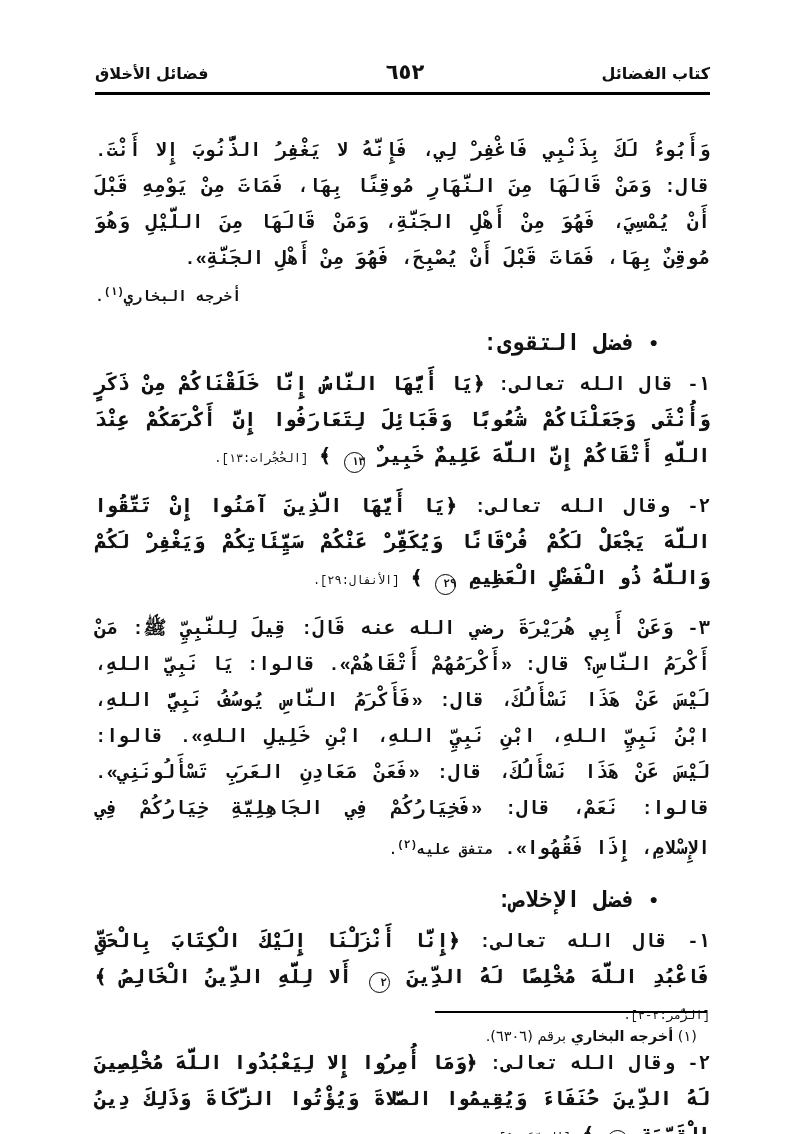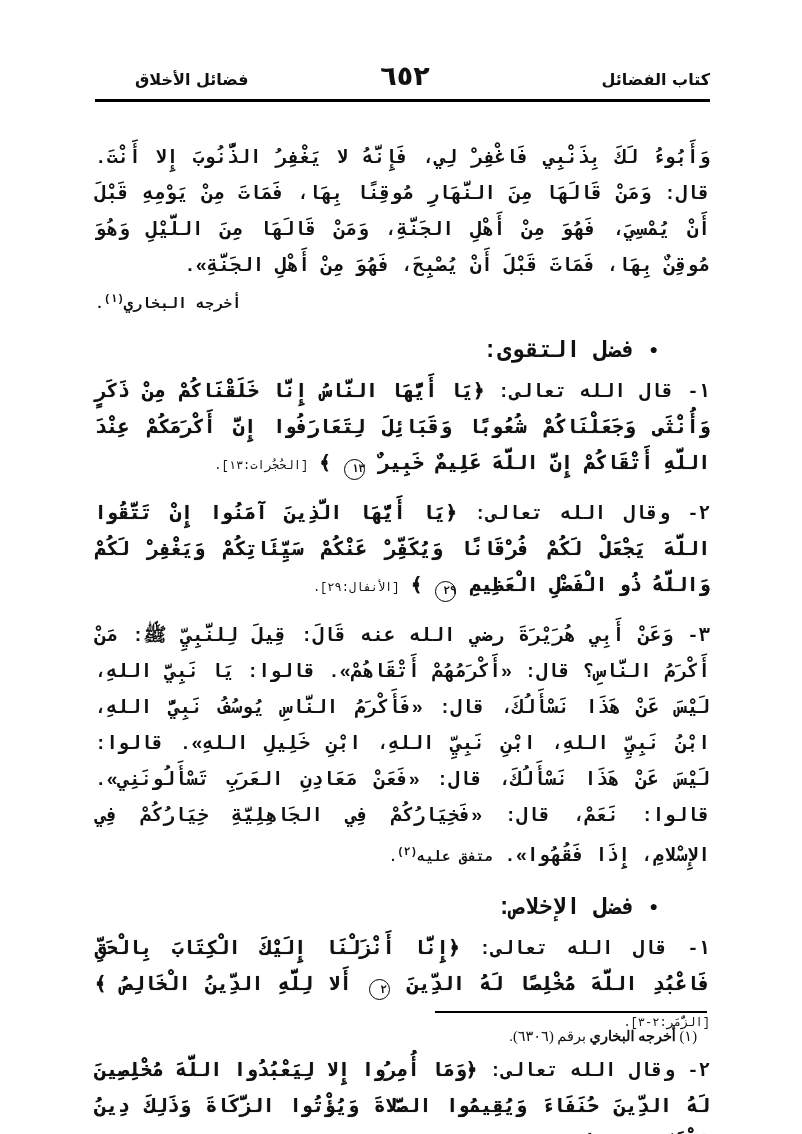--- a/index.html
+++ b/index.html
@@ -16,22 +16,22 @@
     height: 1134px;
     padding: 60px 92px 0 95px;
     direction: rtl;
     background: #ffffff;
   }
   .page-header {
     display: flex;
     justify-content: space-between;
     align-items: baseline;
   }
-  .header-title { font-size: 16px; font-weight: bold; margin-left: 40px; }
-  .header-page-num { font-size: 27px; font-weight: bold; letter-spacing: 1px; }
+  .header-title { font-size: 16px; font-weight: bold; }
+  .header-page-num { font-size: 21px; font-weight: bold; letter-spacing: 1px; }
   .header-rule { height: 3px; background: #000; margin-top: 8px; }
   .content { margin-top: 38px; text-align: justify; font-family: Liberation Mono, monospace; }
   .body-text { font-size: 19px; font-weight: bold; line-height: 36px; }
   .attribution {
     font-size: 15px; font-weight: bold;
     text-align: left; padding-right: 85px;
     line-height: 26px; margin-top: 2px;
   }
   .fn-ref { font-size: 11px; font-weight: bold; }
   .section-heading {
@@ -48,21 +48,20 @@
     width: 21px; height: 21px; border: 1.6px solid #000; border-radius: 50%;
     font-size: 11px; font-weight: bold; vertical-align: -3px; margin: 0 2px;
     text-shadow: none;
     padding-left: 8px;
   }
   .ref { font-size: 12px; font-weight: normal; white-space: nowrap; }
   .attribution-inline { font-size: 14px; font-weight: bold; }
   .footnotes {
     position: absolute; right: 95px; left: 92px; bottom: 84px;
     direction: rtl;
-    font-family: Liberation Serif, serif;
   }
   .footnote-rule { width: 272px; height: 2px; background: #000; margin-bottom: 10px; }
   .footnote { font-size: 14.5px; line-height: 27px; text-align: right; padding-right: 10px; font-weight: normal; }
   .fn-bold { font-weight: bold; }
 </style>
 </head>
 <body>
 
 <div class="page">
 

